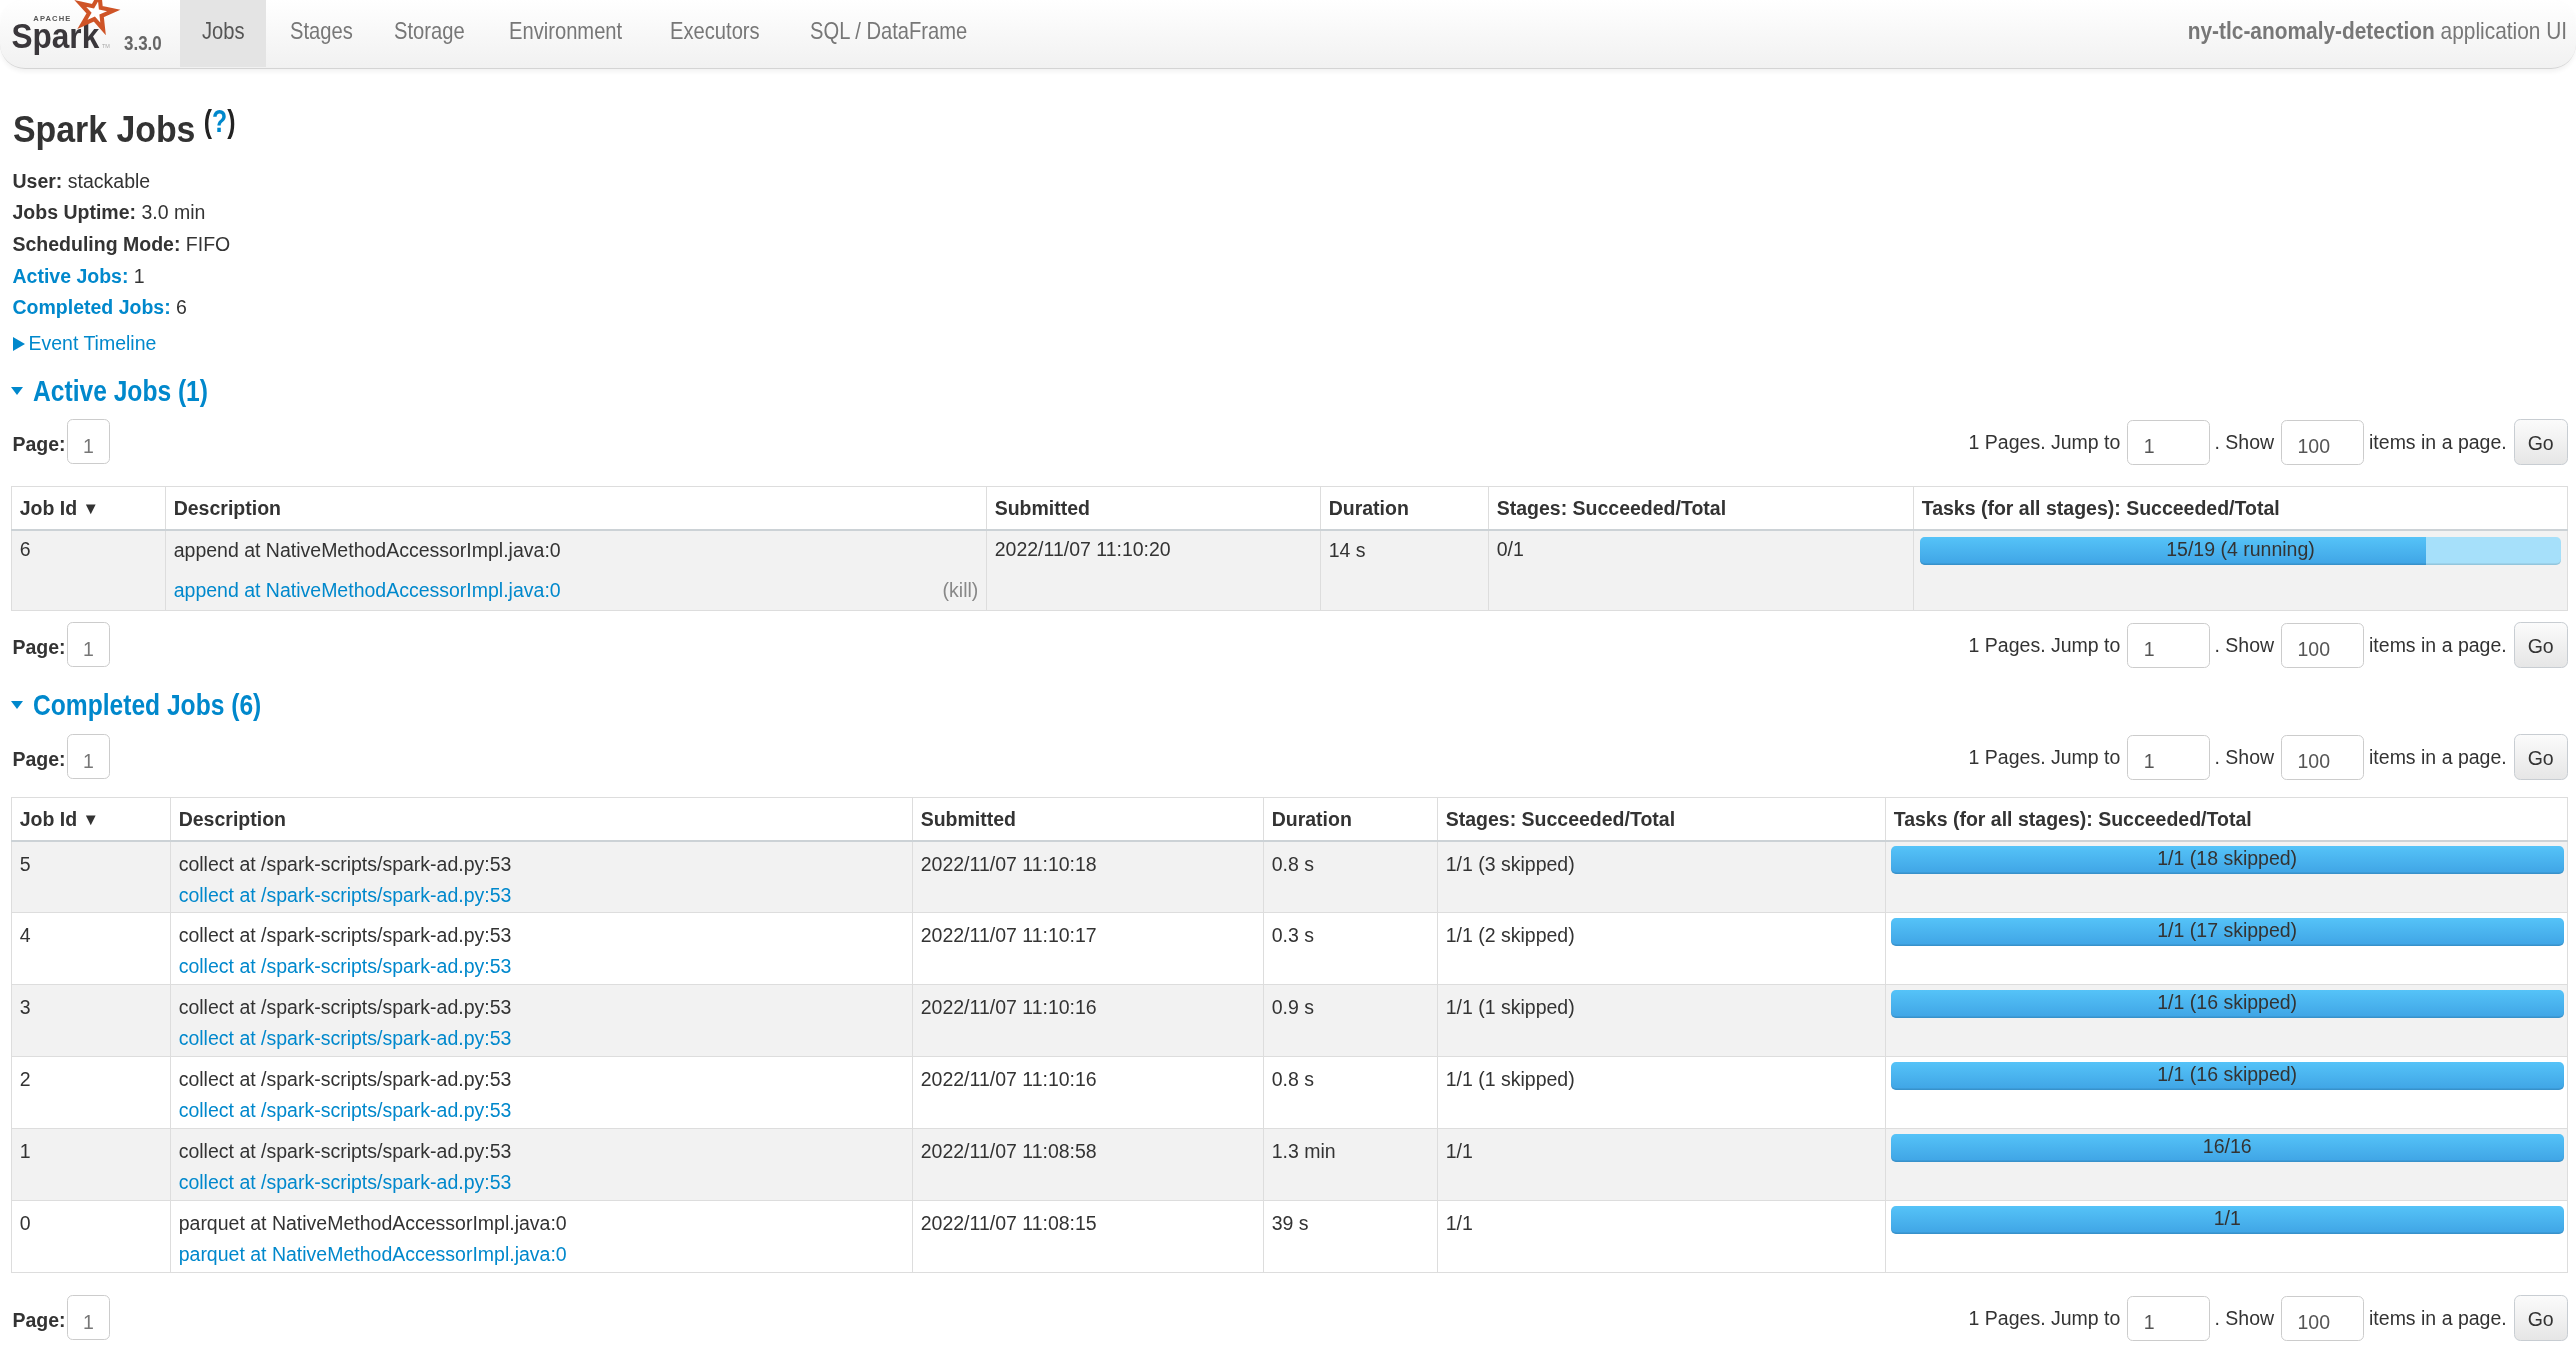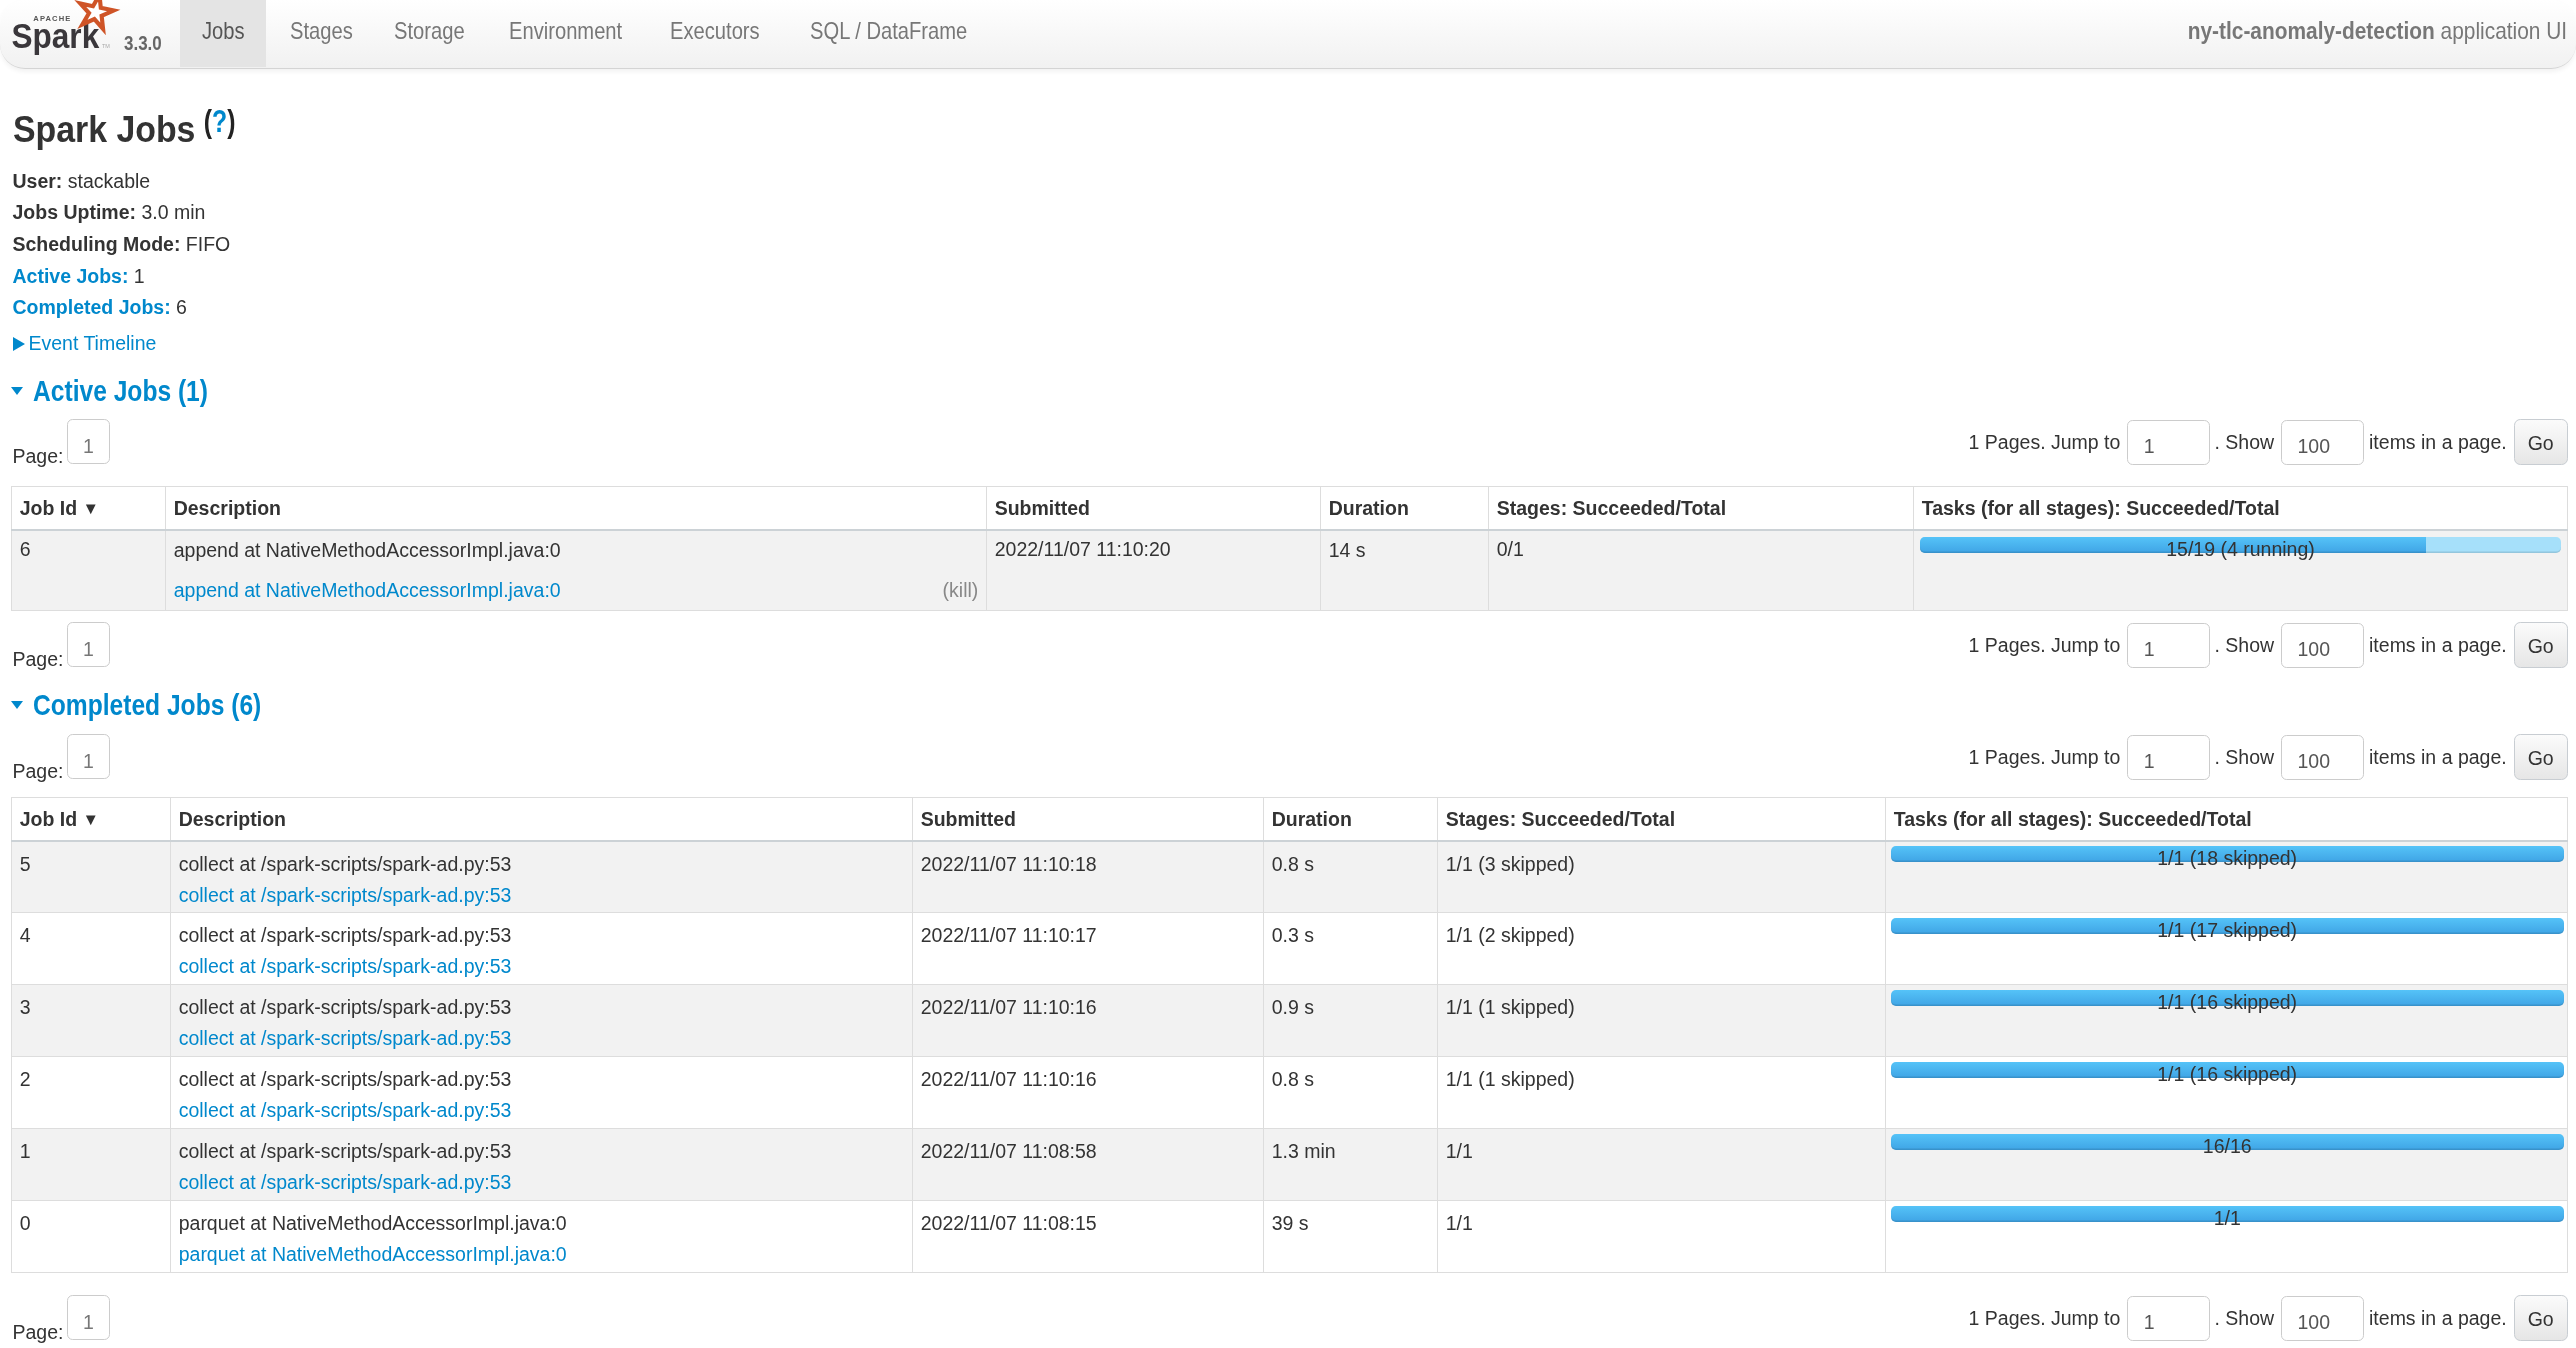--- a/index.html
+++ b/index.html
@@ -27,37 +27,37 @@
 
 .title { position:absolute; left:12.5px; top:112px; font-size:36px; font-weight:bold; color:#333; line-height:36px; transform:scaleX(.94); transform-origin:0 0; white-space:pre; }
 .title .sup { display:inline-block; font-size:31px; font-weight:bold; transform:scaleX(.85); position:relative; top:-10.4px; margin-left:-4.2px; color:#222; }
 .infoline { position:absolute; left:12.5px; font-size:19.5px; line-height:19.5px; white-space:pre; }
 .evt-arrow { position:absolute; left:12.5px; width:0; height:0; border-top:7.7px solid transparent; border-bottom:7.7px solid transparent; border-left:12px solid #0088cc; }
 .sec-arrow { position:absolute; left:11px; width:0; height:0; border-left:6.6px solid transparent; border-right:6.6px solid transparent; border-top:8.3px solid #0088cc; }
 .sec { position:absolute; left:33px; font-size:30px; font-weight:bold; color:#0088cc; line-height:30px; transform:scaleX(.82); transform-origin:0 0; white-space:pre; }
 
 
 .band { position:absolute; left:0; width:2576px; height:46px; font-size:19.5px; }
-.band .plabel { position:absolute; left:12.5px; top:12px; line-height:51px; }
+.band .plabel { position:absolute; left:12.5px; top:0; line-height:51px;font-weight:bold; }
 .band .pinput { position:absolute; left:67px; top:0; width:43px; height:45px; border:1.4px solid #ccc; border-radius:5.6px; text-align:center; line-height:52px; font-size:19.5px; color:#777; background:#fff; }
 .rgroup { position:absolute; right:8.3px; top:0; height:46px; display:flex; align-items:center; }
 .rgroup .txt { line-height:51px; white-space:pre; }
 .rgroup .jinput { width:83px; height:45px; border:1.4px solid #ccc; border-radius:5.6px; padding-left:15.3px; line-height:51px; font-size:19.5px; color:#555; background:#fff; margin:0 4.2px 0 7px; }
 .rgroup .go { width:54px; height:46px; border:1.4px solid #c8cdd2; border-radius:6.3px; background:linear-gradient(#fbfbfb,#e6e6e6); text-align:center; line-height:47px; color:#333; margin-left:7px; }
 
 
 table { position:absolute; left:11px; border-collapse:collapse; table-layout:fixed; font-size:19.5px; }
 th,td { border:1.4px solid #ddd; }
 th { border-bottom:2.8px solid #ccd2d6; height:43px; padding:2.1px 7.7px 0 7.7px; text-align:left; font-size:19.5px; font-weight:bold; color:#333; }
 th .sort { font-size:16.7px; position:relative; top:-1.4px; }
 td { vertical-align:top; padding:7px 7.7px 0 7.7px; line-height:31px; color:#333; }
 tr.odd td { background:#f2f2f2; }
 td.pbar { padding:4.9px 3.5px 0 4.9px; }
 
-.bar { position:relative; height:16px; border-radius:4.9px; background:linear-gradient(#55c3f8,#3fa4e5); box-shadow:inset 0 -1.4px 0.7px rgba(0,0,0,.12); }
+.bar { position:relative; height:28px; border-radius:4.9px; background:linear-gradient(#55c3f8,#3fa4e5); box-shadow:inset 0 -1.4px 0.7px rgba(0,0,0,.12); }
 .bar .lbl { position:absolute; left:0; top:0; width:100%; text-align:center; line-height:25px; font-size:19.5px; color:#333; }
 .bar.part { background:#a6e0fa; }
 .bar.part .fill { position:absolute; left:0; top:0; bottom:0; border-radius:4.9px 0 0 4.9px; background:linear-gradient(#55c3f8,#3fa4e5); box-shadow:inset 0 -1.4px 0.7px rgba(0,0,0,.12); }
 .kill { float:right; color:#888; }
 </style>
 </head>
 <body>
 
 <div class="nav">
   <svg width="139" height="67" viewBox="0 0 200 97" style="position:absolute;left:0;top:0;overflow:visible">

